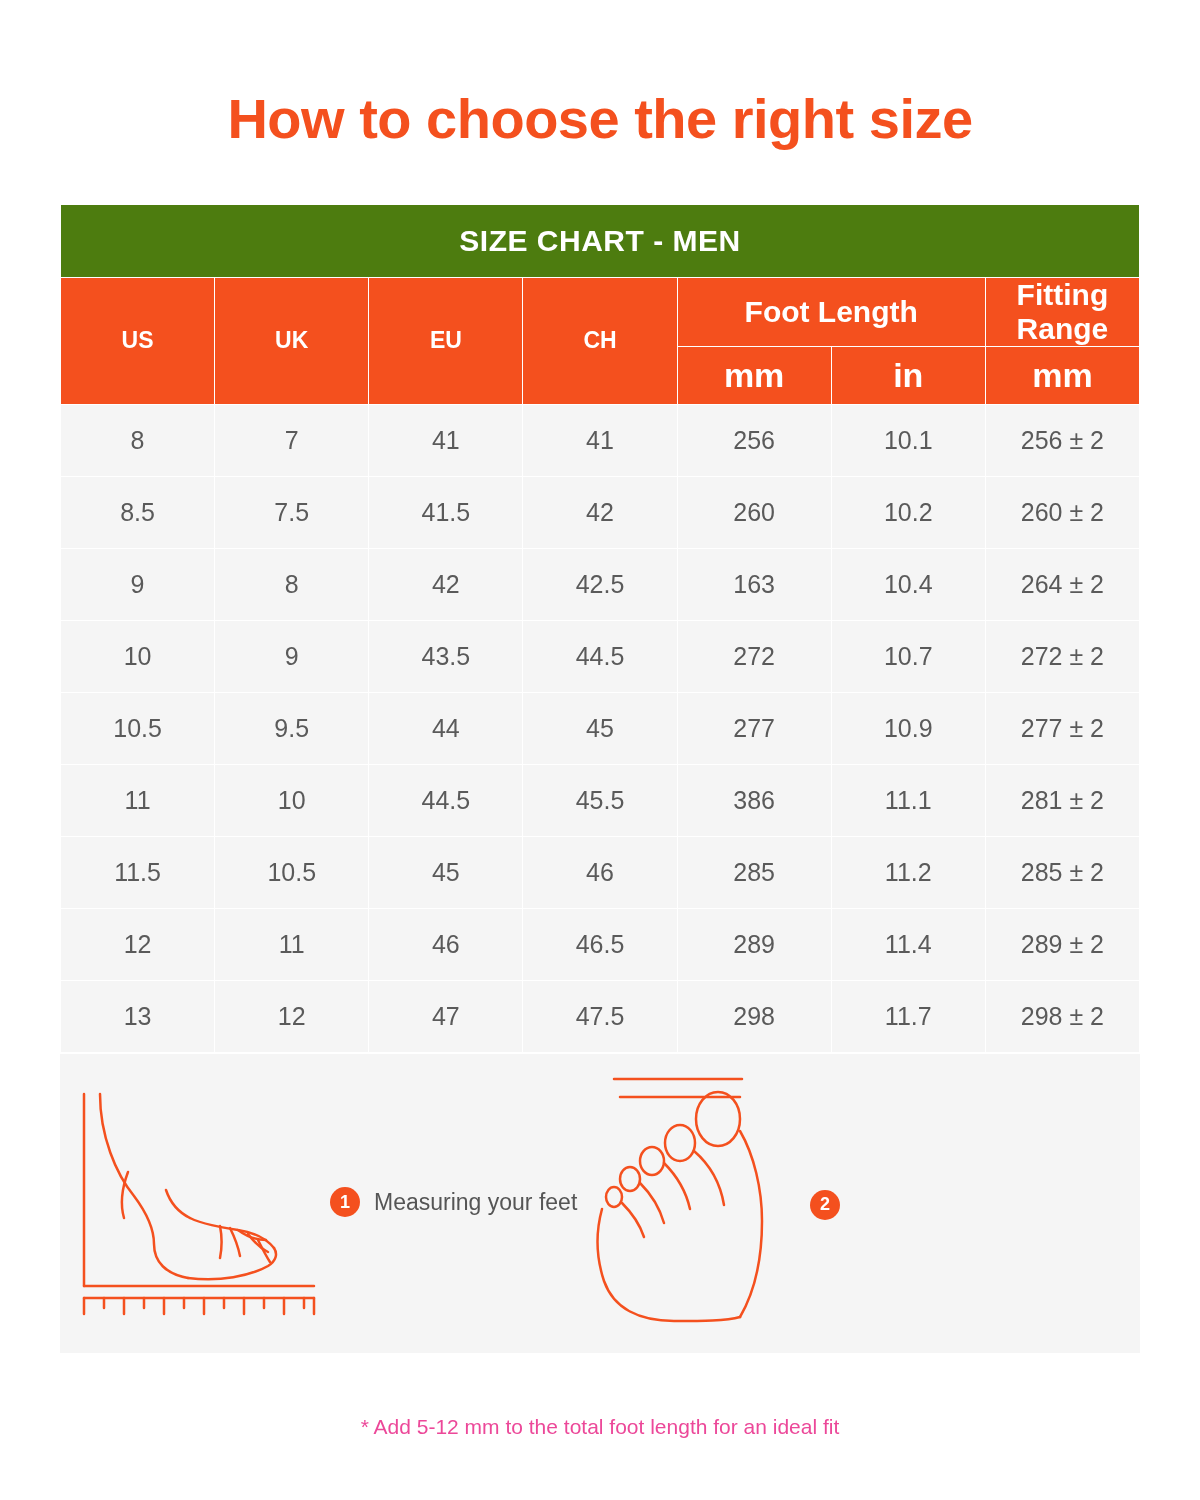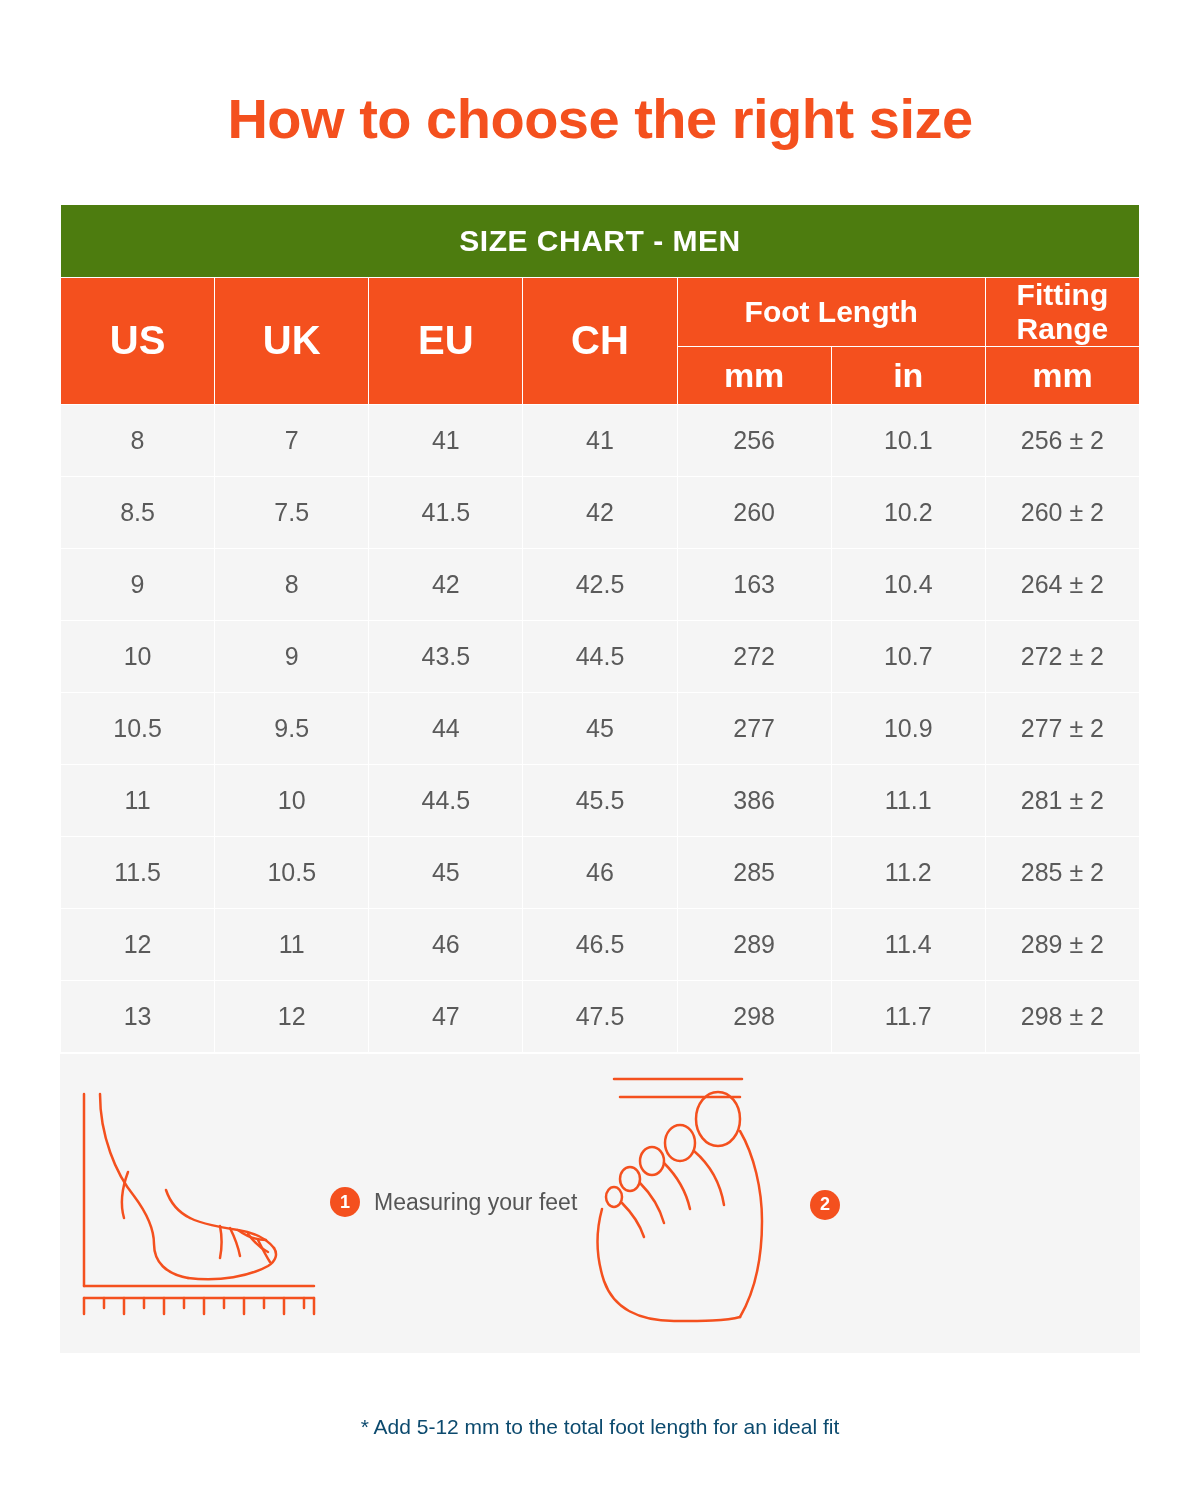--- a/index.html
+++ b/index.html
@@ -51,21 +51,21 @@
     height: 72px;
     letter-spacing: 0.5px;
   }
   .hdr {
     background: #f4501e;
     color: #ffffff;
     text-align: center;
     font-weight: bold;
   }
   .hdr-main {
-    font-size: 40px;
+    font-size: 23px;
     height: 114px;
   }
   .hdr-group {
     font-size: 30px;
     height: 57px;
   }
   .hdr-sub {
     font-size: 34px;
     height: 57px;
   }
@@ -121,21 +121,21 @@
   }
   .step-text {
     font-size: 23px;
     line-height: 1.65;
     color: #555;
     max-width: 210px;
   }
   .footnote {
     text-align: center;
     font-size: 21px;
-    color: #0c4a6e;
+    color: #ec4899;
     margin-top: 62px;
   }
 </style>
 </head>
 <body>
 
 <div class="page">
 
   <div class="title">How to choose the right size</div>
 

